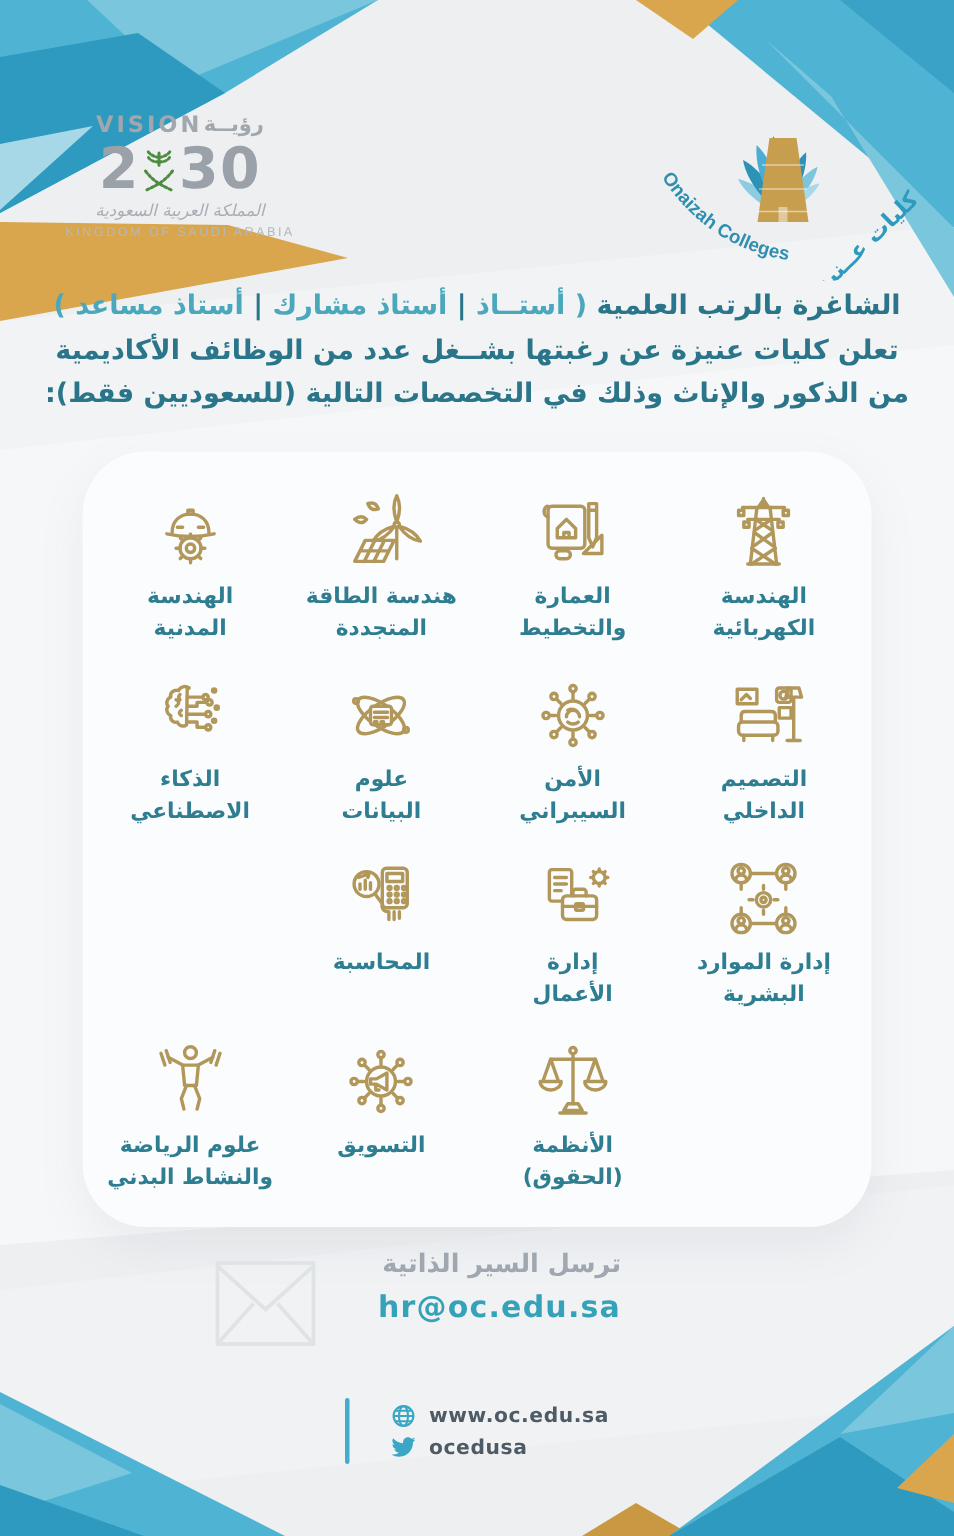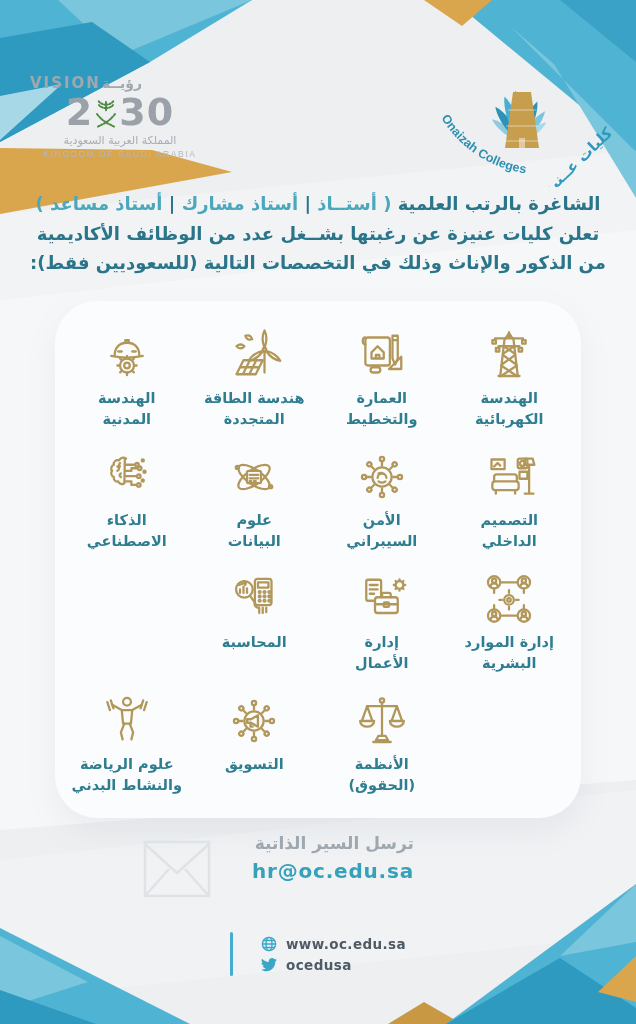--- a/index.html
+++ b/index.html
@@ -6,24 +6,24 @@
   body{
     width:636px;height:1024px;position:relative;overflow:hidden;
     background:#edeff1;
     font-family:"DejaVu Sans","Liberation Sans",sans-serif;
   }
   svg{display:block;}
   
   .bg{position:absolute;inset:0;width:636px;height:1024px;}
   
   .vision-logo{position:absolute;left:30px;top:74px;width:180px;text-align:center;direction:ltr;color:#9aa1a8;}
-  .vision-top{display:flex;align-items:center;gap:1px;font-size:15px;letter-spacing:2px;font-weight:bold;color:#a0a7ad;}
+  .vision-top{display:flex;justify-content:center;align-items:center;gap:1px;font-size:15px;letter-spacing:2px;font-weight:bold;color:#a0a7ad;}
   .vision-top .ar{letter-spacing:0;font-size:14px;}
   .vision-year{display:flex;justify-content:center;align-items:flex-end;gap:1px;font-size:38px;line-height:40px;font-weight:bold;color:#9aa1a8;letter-spacing:1px;}
-  .vision-country-ar{font-size:11px;color:#a7aeb4;margin-top:2px;}
+  .vision-country-ar{font-size:11px;color:#a7aeb4;margin-top:2px;font-style:italic;}
   .vision-country-en{font-size:8.5px;letter-spacing:1.6px;color:#b3b9bf;margin-top:2px;font-family:"Liberation Sans",sans-serif;text-align:center;}
   .college-logo{position:absolute;right:10px;top:52px;width:205px;height:135px;}
   
   .announcement{
     position:absolute;top:189px;left:0;right:0;text-align:center;direction:rtl;
     font-weight:bold;font-size:18px;line-height:29.5px;color:#2a7589;white-space:nowrap;
   }
   .announcement .lt{color:#4ba8bc;}
   .announcement .sep{color:#2a7589;}
   

